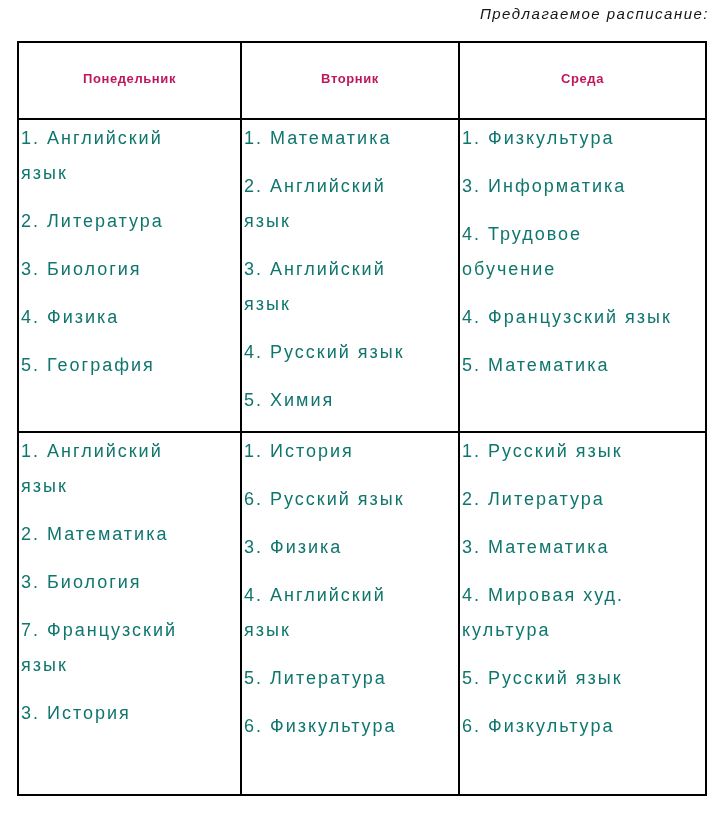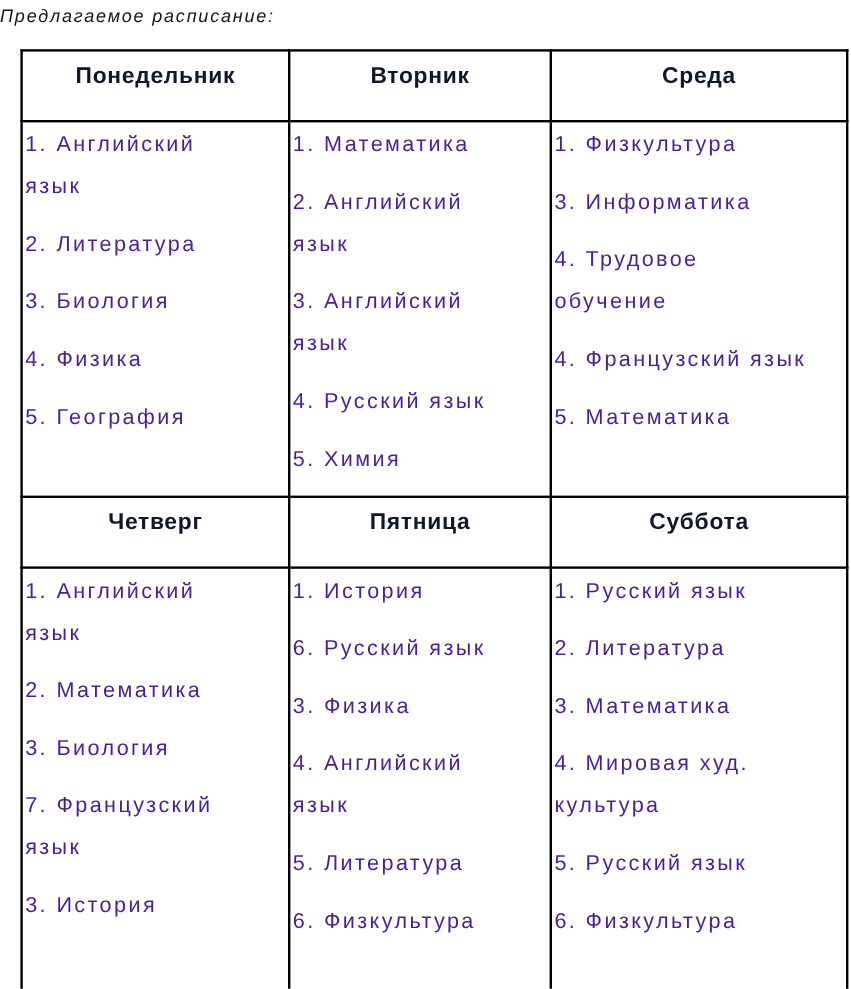--- a/index.html
+++ b/index.html
@@ -8,22 +8,22 @@
     background: #ffffff;
   }
   body {
     width: 709px;
     height: 824px;
     font-family: "Liberation Sans", sans-serif;
     color: #1d1d1d;
     overflow: hidden;
   }
   .page-title {
-    margin: 5px 16px 0 0;
-    text-align: left;
+    margin: 5px 0 0 0;
+    text-align: right;
     font-style: italic;
     font-size: 15px;
     font-weight: 400;
     letter-spacing: 1.5px;
     color: #151515;
   }
   table.schedule {
     border-collapse: collapse;
     table-layout: fixed;
     width: 688px;
@@ -32,37 +32,37 @@
   }
   table.schedule td {
     border: 2px solid #000000;
     vertical-align: top;
     overflow: hidden;
   }
   td.day-header {
     height: 46px;
     text-align: center;
     font-weight: 700;
-    font-size: 19px;
+    font-size: 13px;
     letter-spacing: 0.6px;
-    color: #0f172a;
-    padding-top: 10px;
+    color: #be185d;
+    padding-top: 28px;
   }
   tr.band-1 td.lessons-cell { height: 310px; }
   tr.band-2 td.lessons-cell { height: 360px; }
   td.lessons-cell {
     padding: 1px 2px 0 2px;
   }
   p.lesson {
     margin: 0 0 13px 0;
     font-size: 18px;
     line-height: 35px;
     letter-spacing: 2px;
     white-space: pre-line;
-    color: #4c1d95;
+    color: #0f766e;
   }
 </style>
 </head>
 <body>
 
 <div class="page-title">Предлагаемое расписание:</div>
 
 <table class="schedule">
   <colgroup>
     <col style="width:223px">
@@ -95,25 +95,20 @@
       </td>
       <td class="lessons-cell">
         <p class="lesson">1. Физкультура</p>
         <p class="lesson">3. Информатика</p>
         <p class="lesson">4. Трудовое
 обучение</p>
         <p class="lesson">4. Французский язык</p>
         <p class="lesson">5. Математика</p>
       </td>
     </tr>
-    <tr class="header-row">
-      <td class="day-header">Четверг</td>
-      <td class="day-header">Пятница</td>
-      <td class="day-header">Суббота</td>
-    </tr>
     <tr class="band-2">
       <td class="lessons-cell">
         <p class="lesson">1. Английский
 язык</p>
         <p class="lesson">2. Математика</p>
         <p class="lesson">3. Биология</p>
         <p class="lesson">7. Французский
 язык</p>
         <p class="lesson">3. История</p>
       </td>

